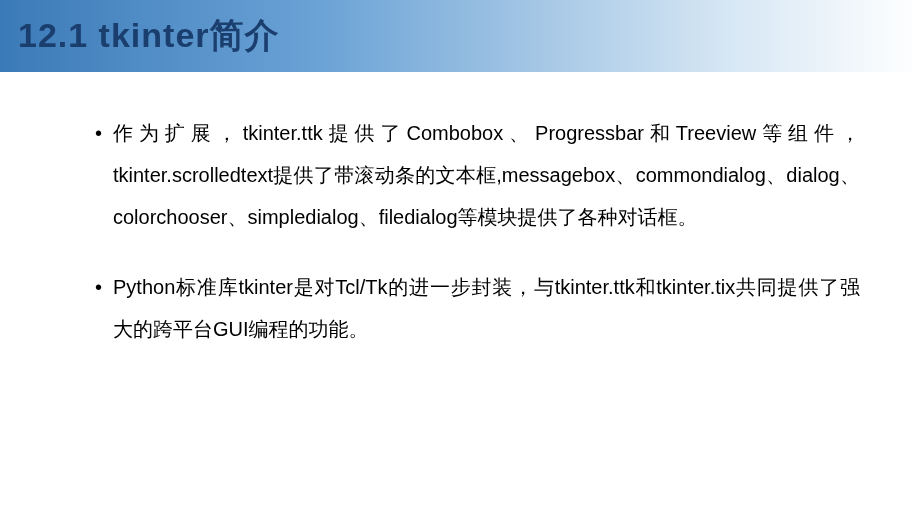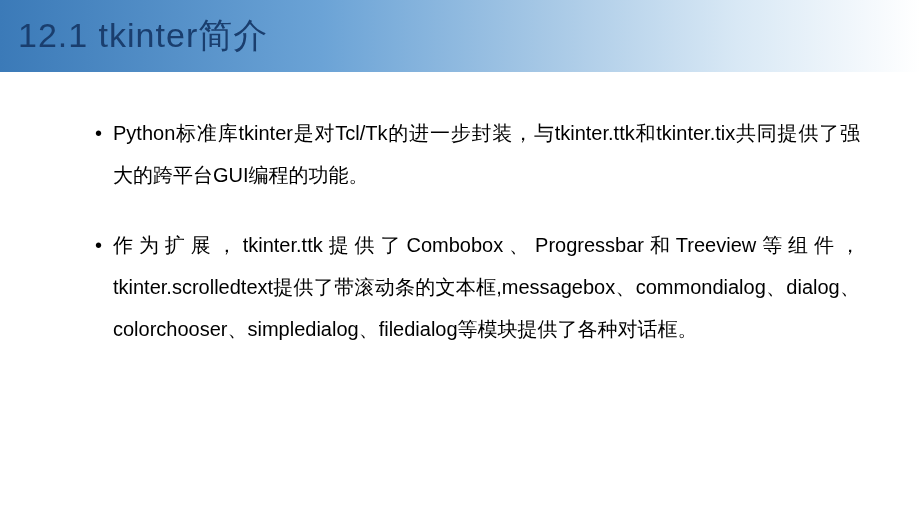--- a/index.html
+++ b/index.html
@@ -18,21 +18,21 @@
       width: 100%;
       height: 72px;
       background: linear-gradient(to right, #3b7ab8 0%, #6ba3d6 35%, #a8c9e6 60%, #d8e8f5 80%, #ffffff 100%);
       display: flex;
       align-items: center;
       padding-left: 18px;
     }
     .header-title {
       color: #1a3e6e;
       font-size: 34px;
-      font-weight: 400;
+      font-weight: 700;
       letter-spacing: 1px;
       text-align: right;
     }
     .content {
       padding: 40px 60px 20px 95px;
     }
     .bullet-item {
       position: relative;
       margin-bottom: 28px;
       padding-left: 18px;
@@ -52,18 +52,18 @@
   </style>
 </head>
 <body>
 
 <div class="header">
   <div class="header-title">12.1  tkinter简介</div>
 </div>
 
 <div class="content">
   <div class="bullet-item">
-    <span>Python标准库tkinter是对Tcl/Tk的进一步封装，与tkinter.ttk和tkinter.tix共同提供了强大的跨平台GUI编程的功能。</span>
+    <span>作为扩展，tkinter.ttk提供了Combobox、Progressbar和Treeview等组件，tkinter.scrolledtext提供了带滚动条的文本框,messagebox、commondialog、dialog、colorchooser、simpledialog、filedialog等模块提供了各种对话框。</span>
   </div>
   <div class="bullet-item">
-    <span>作为扩展，tkinter.ttk提供了Combobox、Progressbar和Treeview等组件，tkinter.scrolledtext提供了带滚动条的文本框,messagebox、commondialog、dialog、colorchooser、simpledialog、filedialog等模块提供了各种对话框。</span>
+    <span>Python标准库tkinter是对Tcl/Tk的进一步封装，与tkinter.ttk和tkinter.tix共同提供了强大的跨平台GUI编程的功能。</span>
   </div>
 </div>
 
 </body></html>

